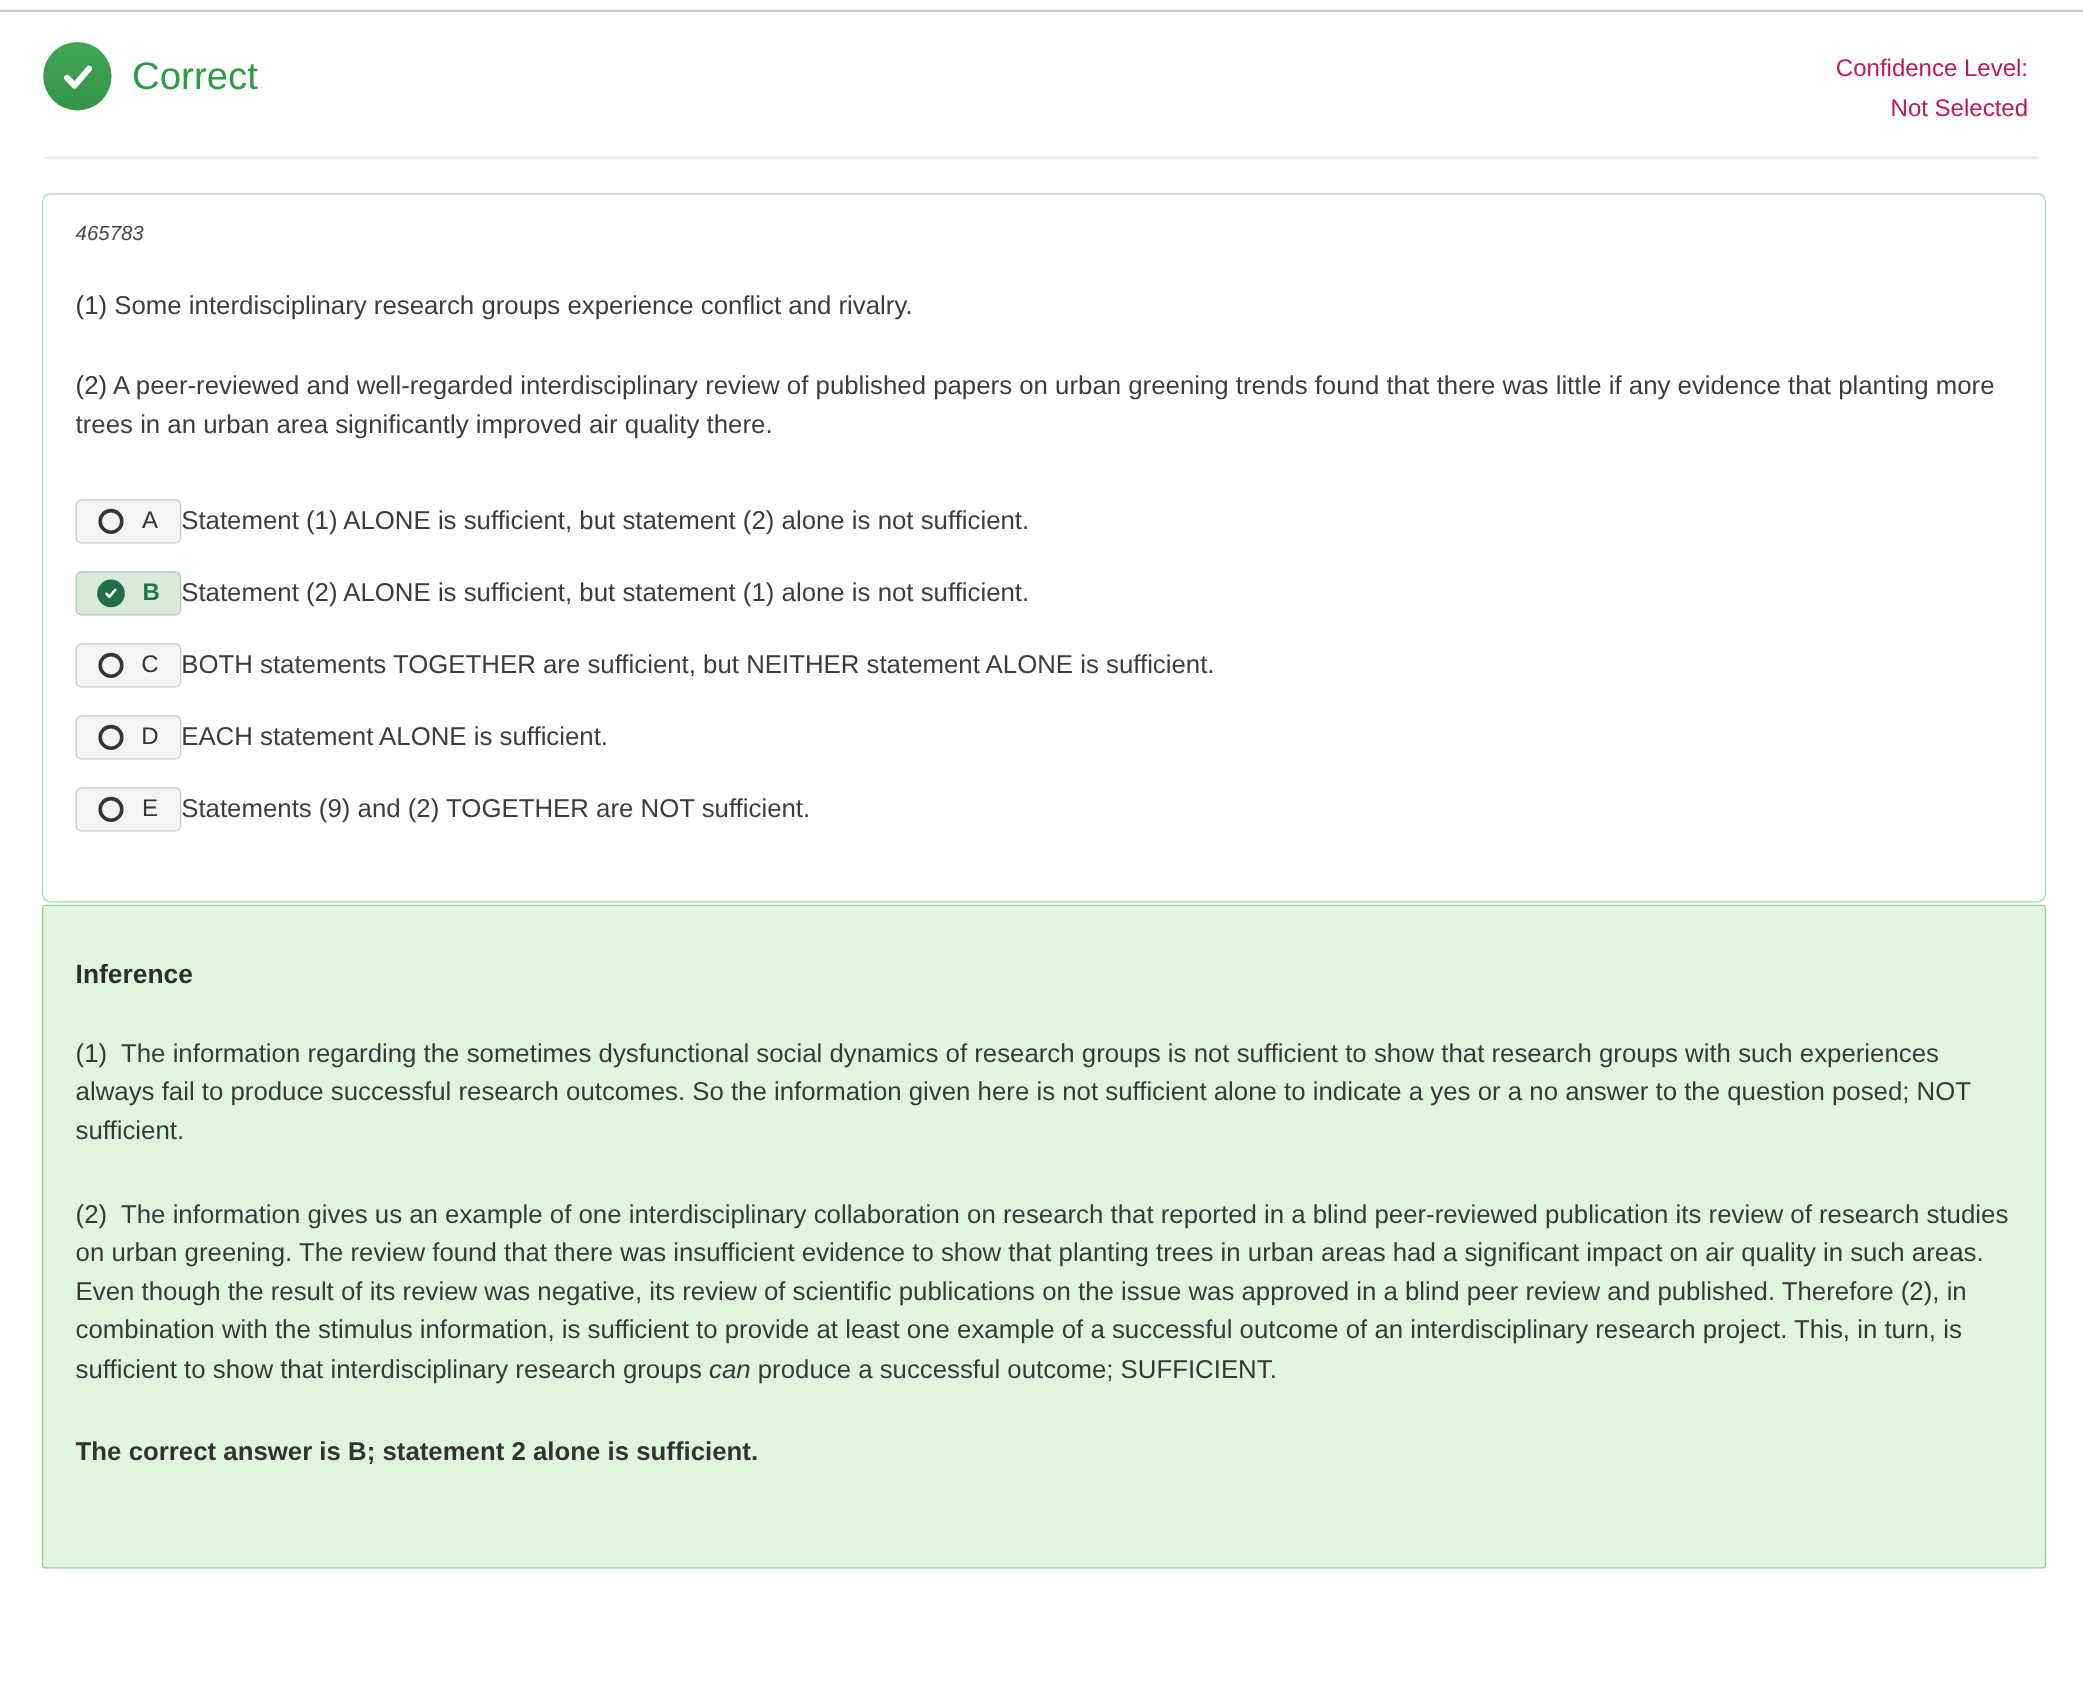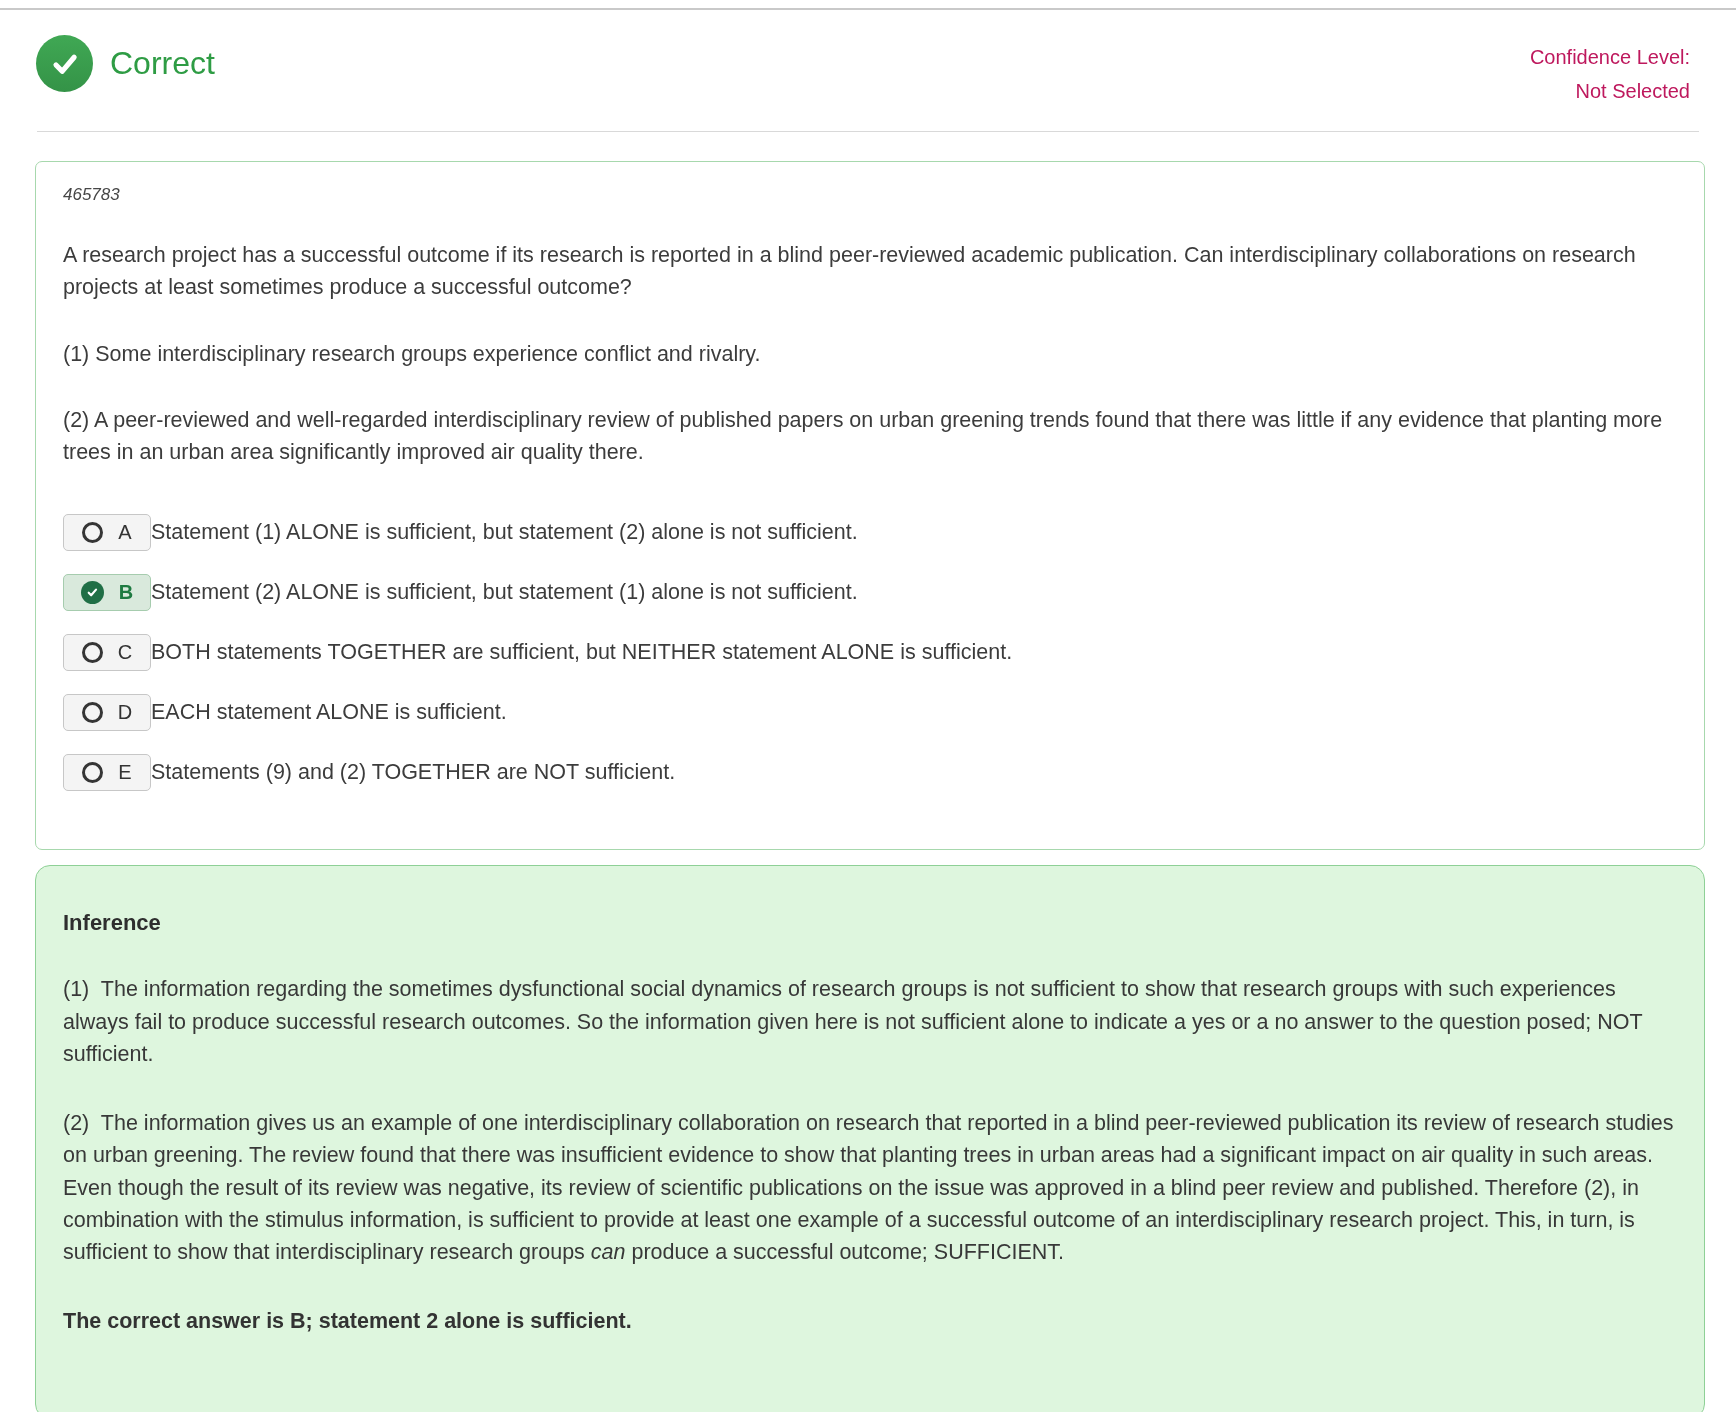--- a/index.html
+++ b/index.html
@@ -48,22 +48,22 @@
     background: #206f46; align-items: center; justify-content: center; }
   .check svg { width: 13px; height: 13px; }
   .letter { font-size: 20px; color: #333333; }
   .option-badge.selected { background: #d9e9dc; border-color: #a6ccae; }
   .option-badge.selected .check { display: flex; }
   .option-badge.selected .letter { color: #1e7a41; font-weight: bold; }
   .option-text { font-size: 21.5px; color: #3c3c3c; }
 
   
   .explanation-panel {
-    margin: 15px 31px 0 35px;
-    background: #def6de; border: 1px solid #8ed096; border-radius: 15px;
+    margin: 2px 31px 0 35px;
+    background: #def6de; border: 1px solid #8ed096; border-radius: 3px;
     padding: 44px 30px 80px 27px;
     color: #383838;
   }
   .explanation-heading { font-size: 22px; font-weight: bold; margin: 0; color: #2e2e2e; }
   .etext { font-size: 21.5px; line-height: 1.5; margin: 37px 0 0 0; white-space: pre-wrap; }
   .conclusion { font-weight: bold; color: #333333; }
 </style>
 </head>
 <body>
 
@@ -82,21 +82,20 @@
     <div class="confidence">
       <div>Confidence Level:</div>
       <div>Not Selected</div>
     </div>
   </header>
 
   <div class="divider"></div>
 
   <section class="question-panel">
     <div class="qid">465783</div>
-    <p class="qtext">A research project has a successful outcome if its research is reported in a blind peer-reviewed academic publication. Can interdisciplinary collaborations on research projects at least sometimes produce a successful outcome?</p>
     <p class="qtext">(1) Some interdisciplinary research groups experience conflict and rivalry.</p>
     <p class="qtext">(2) A peer-reviewed and well-regarded interdisciplinary review of published papers on urban greening trends found that there was little if any evidence that planting more trees in an urban area significantly improved air quality there.</p>
 
     <div class="options">
 
       <div class="option-row">
         <button class="option-badge">
           <span class="ring"></span>
 
           <span class="letter">A</span>

